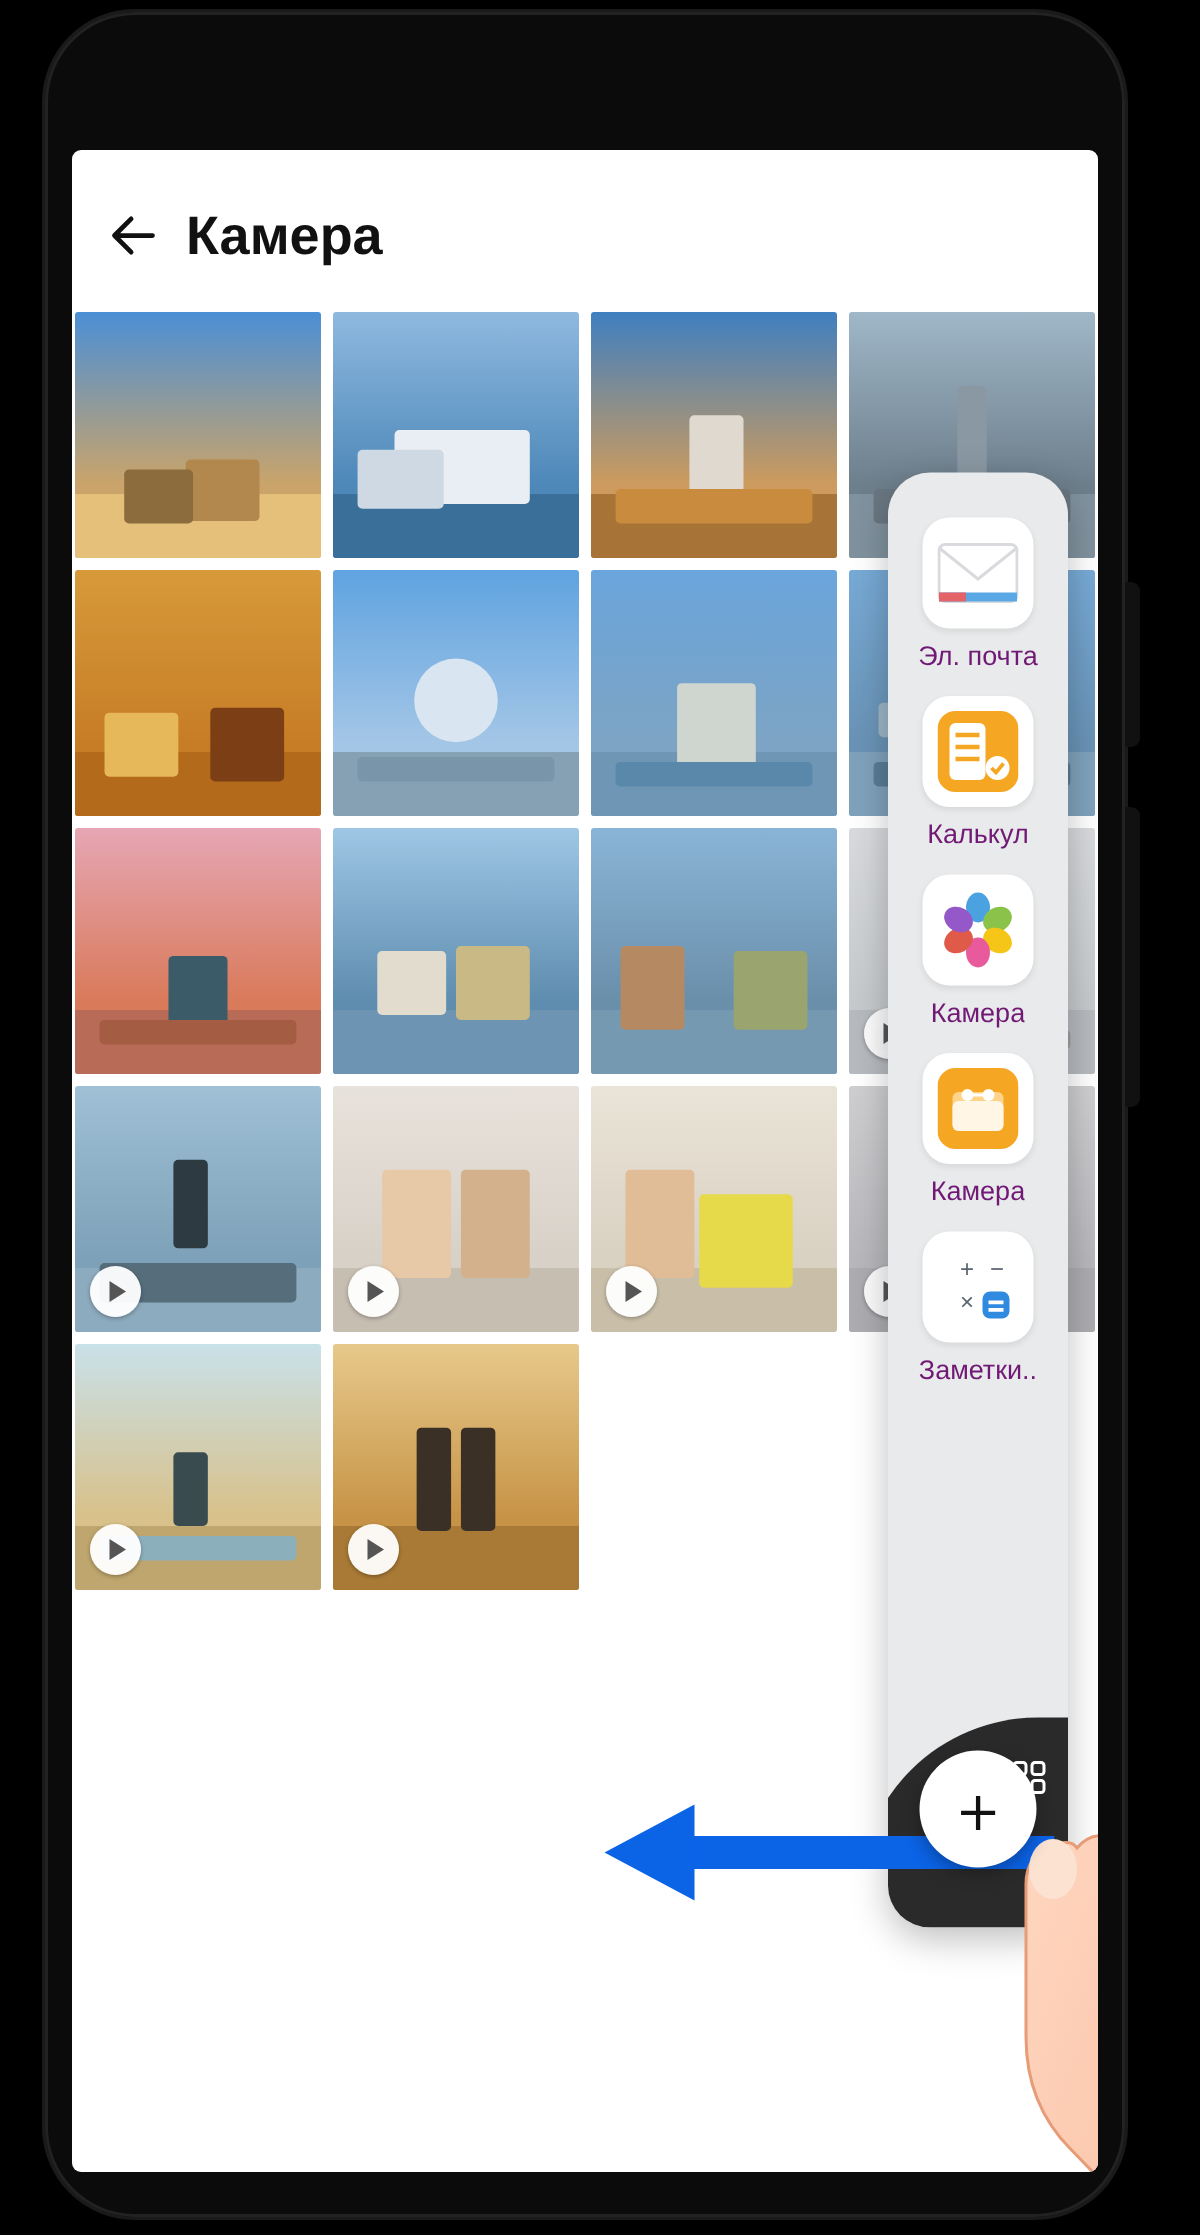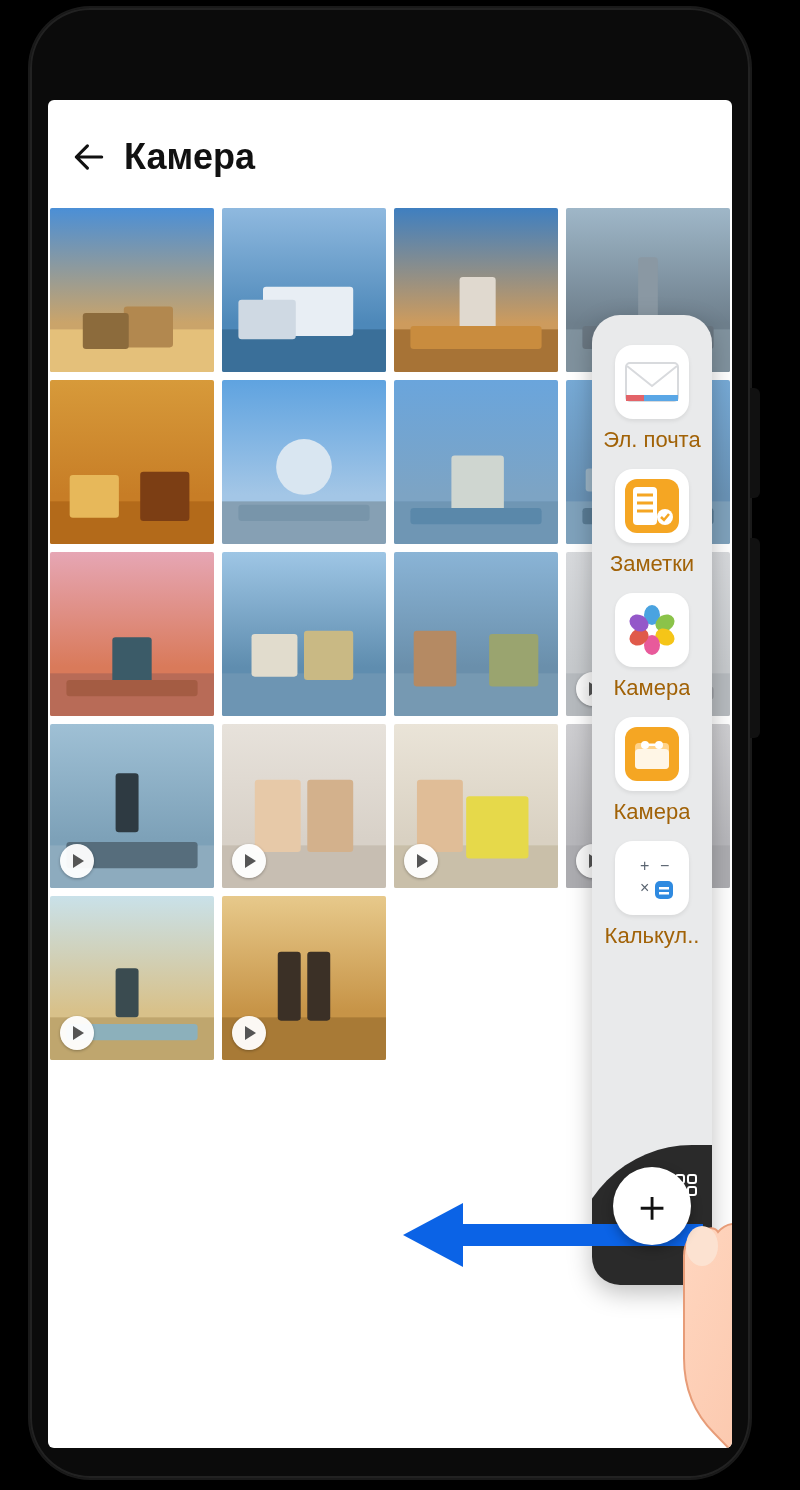--- a/index.html
+++ b/index.html
@@ -113,22 +113,22 @@
     width: 74px;
     height: 74px;
     border-radius: 18px;
     background: #fff;
     display: flex;
     align-items: center;
     justify-content: center;
     box-shadow: 0 2px 4px rgba(0,0,0,0.08);
   }
   .dock-label {
-    font-size: 22px;
-    color: #a16207;
+    font-size: 18px;
+    color: #701a75;
     max-width: 110px;
     white-space: nowrap;
     overflow: hidden;
     text-overflow: ellipsis;
     margin-bottom: 16px;
   }
   .dock-bottom {
     position: absolute;
     bottom: 0;
     right: 0;
@@ -474,21 +474,21 @@
               <svg width="54" height="54" viewBox="0 0 54 54">
                 <rect width="54" height="54" rx="12" fill="#f5a623"></rect>
                 <rect x="8" y="8" width="24" height="38" rx="4" fill="#fff"></rect>
                 <line x1="12" y1="16" x2="28" y2="16" stroke="#f5a623" stroke-width="3"></line>
                 <line x1="12" y1="24" x2="28" y2="24" stroke="#f5a623" stroke-width="3"></line>
                 <line x1="12" y1="32" x2="28" y2="32" stroke="#f5a623" stroke-width="3"></line>
                 <circle cx="40" cy="38" r="8" fill="#fff"></circle>
                 <path d="M36 38l3 3 5-6" stroke="#f5a623" stroke-width="2.5" fill="none"></path>
               </svg>
             </div>
-            <div class="dock-label">Заметки</div>
+            <div class="dock-label">Калькул</div>
           </div>
           <div class="dock-item">
             <div class="dock-icon">
               <svg width="54" height="54" viewBox="0 0 54 54">
                 <circle cx="27" cy="27" r="7" fill="#fff" stroke="#ddd"></circle>
                 <ellipse cx="27" cy="12" rx="8" ry="10" fill="#4aa3e0"></ellipse>
                 <ellipse cx="40" cy="20" rx="8" ry="10" fill="#8bc34a" transform="rotate(60 40 20)"></ellipse>
                 <ellipse cx="40" cy="34" rx="8" ry="10" fill="#f5c518" transform="rotate(120 40 34)"></ellipse>
                 <ellipse cx="27" cy="42" rx="8" ry="10" fill="#e85a9b"></ellipse>
                 <ellipse cx="14" cy="34" rx="8" ry="10" fill="#e05a4a" transform="rotate(60 14 34)"></ellipse>
@@ -515,21 +515,21 @@
               <svg width="54" height="54" viewBox="0 0 54 54">
                 <rect width="54" height="54" rx="12" fill="#fff"></rect>
                 <text x="15" y="20" font-size="16" fill="#5a6470">+</text>
                 <text x="35" y="20" font-size="16" fill="#5a6470">−</text>
                 <text x="15" y="42" font-size="16" fill="#5a6470">×</text>
                 <rect x="30" y="30" width="18" height="18" rx="5" fill="#2f8ae0"></rect>
                 <rect x="34" y="36" width="10" height="2.5" fill="#fff"></rect>
                 <rect x="34" y="41" width="10" height="2.5" fill="#fff"></rect>
               </svg>
             </div>
-            <div class="dock-label">Калькул..</div>
+            <div class="dock-label">Заметки..</div>
           </div>
         </div>
       <div class="dock-bottom"></div>
       <div class="dock-plus">＋</div>
       <svg class="dock-grid-icon" width="24" height="24" viewBox="0 0 24 24">
         <rect x="2" y="2" width="8" height="8" rx="2" stroke="#fff" stroke-width="2" fill="none"></rect>
         <rect x="14" y="2" width="8" height="8" rx="2" stroke="#fff" stroke-width="2" fill="none"></rect>
         <rect x="2" y="14" width="8" height="8" rx="2" stroke="#fff" stroke-width="2" fill="none"></rect>
         <rect x="14" y="14" width="8" height="8" rx="2" stroke="#fff" stroke-width="2" fill="none"></rect>
       </svg>

